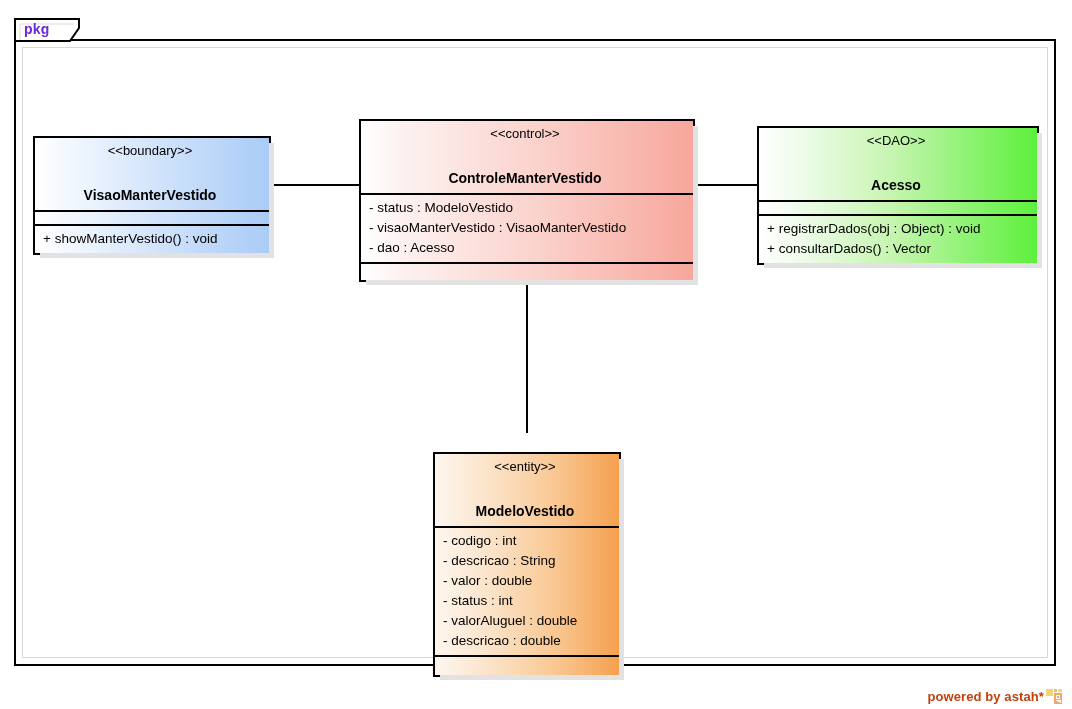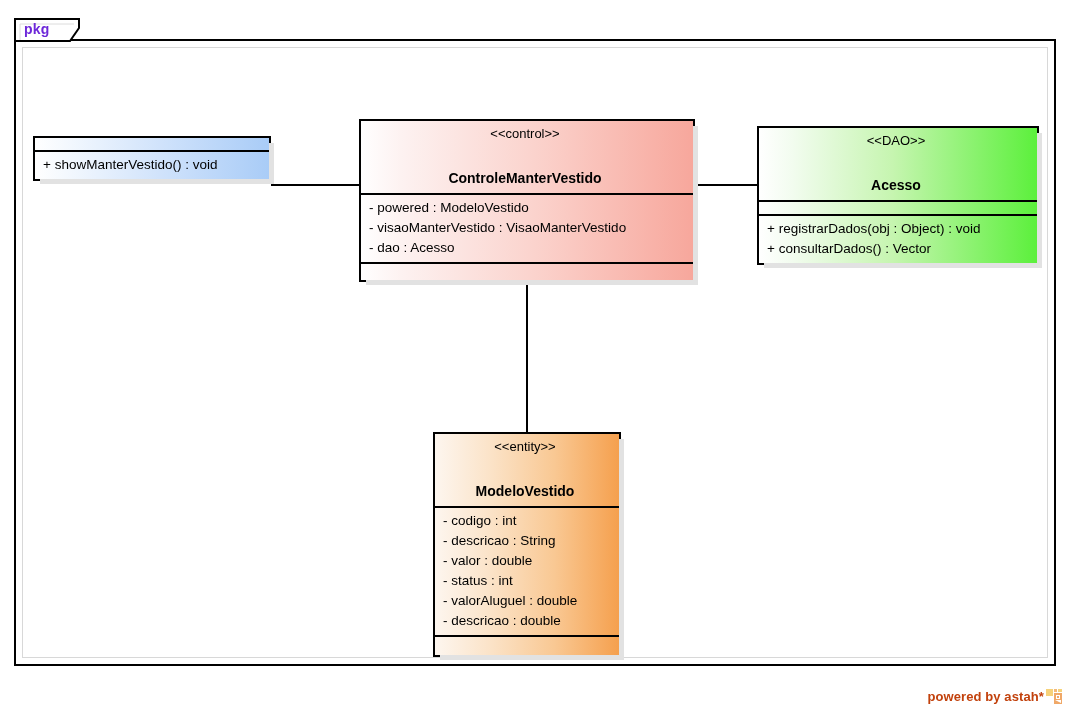--- a/index.html
+++ b/index.html
@@ -183,52 +183,56 @@
   <g>
     <line x1="695" y1="185" x2="757" y2="185" stroke="#000000" stroke-width="2"></line>
   </g>
 
   <g>
     <line x1="527" y1="255" x2="527" y2="433" stroke="#000000" stroke-width="2"></line>
   </g>
 </svg>
 
 <div class="uml-class grad-boundary" id="cls-visao" style="left:33px; top:136px; width:238px;">
+  <div class="cls-header grad-boundary">
+    <div class="stereotype">&lt;&lt;boundary&gt;&gt;</div>
+    <div class="cls-name">VisaoManterVestido</div>
+  </div>
   <div class="cls-compartment empty grad-boundary"></div>
   <div class="cls-compartment last grad-boundary">
     <div class="member">+ showManterVestido() : void</div>
   </div>
 </div>
 
 <div class="uml-class grad-control" id="cls-controle" style="left:359px; top:119px; width:336px;">
   <div class="cls-header grad-control">
     <div class="stereotype">&lt;&lt;control&gt;&gt;</div>
     <div class="cls-name">ControleManterVestido</div>
   </div>
   <div class="cls-compartment grad-control">
-    <div class="member">- powered : ModeloVestido</div>
+    <div class="member">- status : ModeloVestido</div>
     <div class="member">- visaoManterVestido : VisaoManterVestido</div>
     <div class="member">- dao : Acesso</div>
   </div>
   <div class="cls-compartment last empty grad-control" style="height:16px;"></div>
 </div>
 
 <div class="uml-class grad-dao" id="cls-acesso" style="left:757px; top:126px; width:282px;">
   <div class="cls-header grad-dao">
     <div class="stereotype">&lt;&lt;DAO&gt;&gt;</div>
     <div class="cls-name">Acesso</div>
   </div>
   <div class="cls-compartment empty grad-dao"></div>
   <div class="cls-compartment last grad-dao">
     <div class="member">+ registrarDados(obj : Object) : void</div>
     <div class="member">+ consultarDados() : Vector</div>
   </div>
 </div>
 
-<div class="uml-class grad-entity" id="cls-modelo" style="left:433px; top:432px; width:188px;">
+<div class="uml-class grad-entity" id="cls-modelo" style="left:433px; top:452px; width:188px;">
   <div class="cls-header grad-entity">
     <div class="stereotype">&lt;&lt;entity&gt;&gt;</div>
     <div class="cls-name">ModeloVestido</div>
   </div>
   <div class="cls-compartment grad-entity">
     <div class="member">- codigo : int</div>
     <div class="member">- descricao : String</div>
     <div class="member">- valor : double</div>
     <div class="member">- status : int</div>
     <div class="member">- valorAluguel : double</div>

